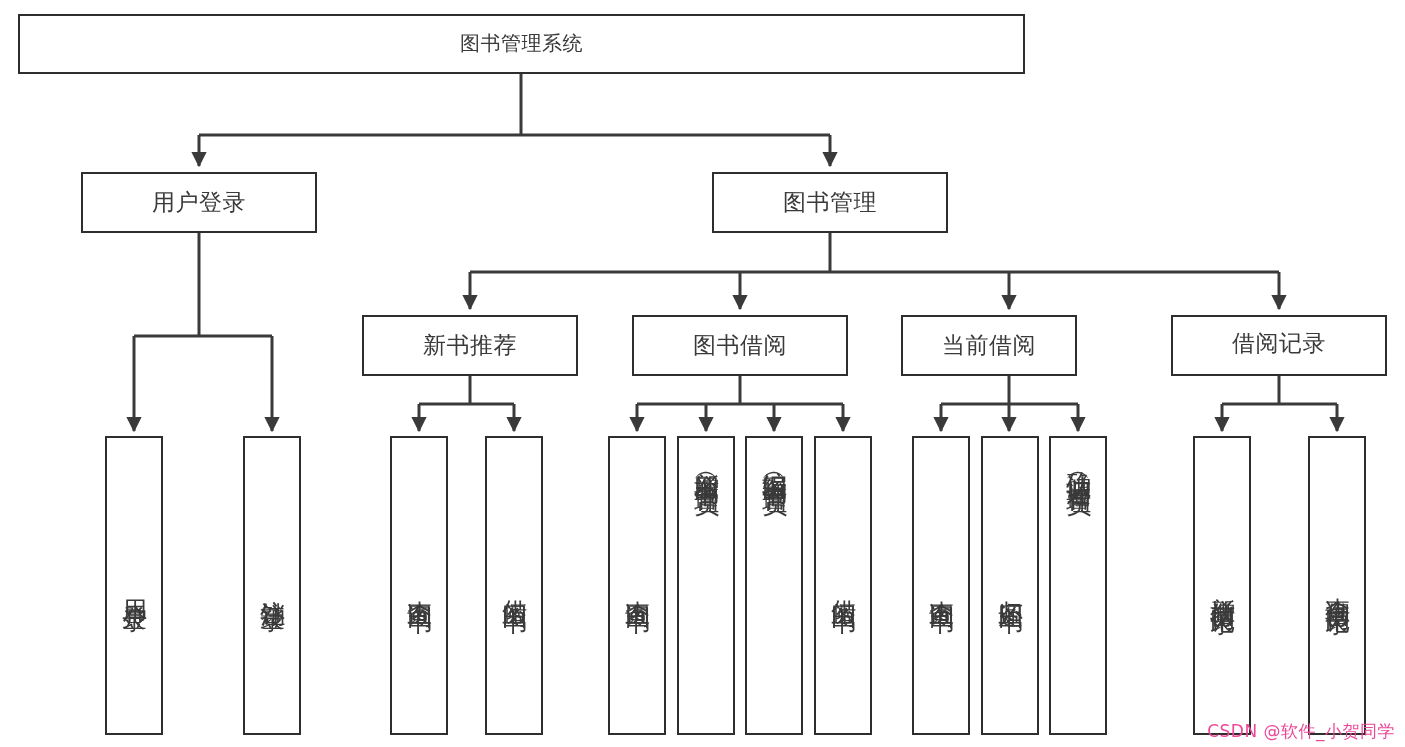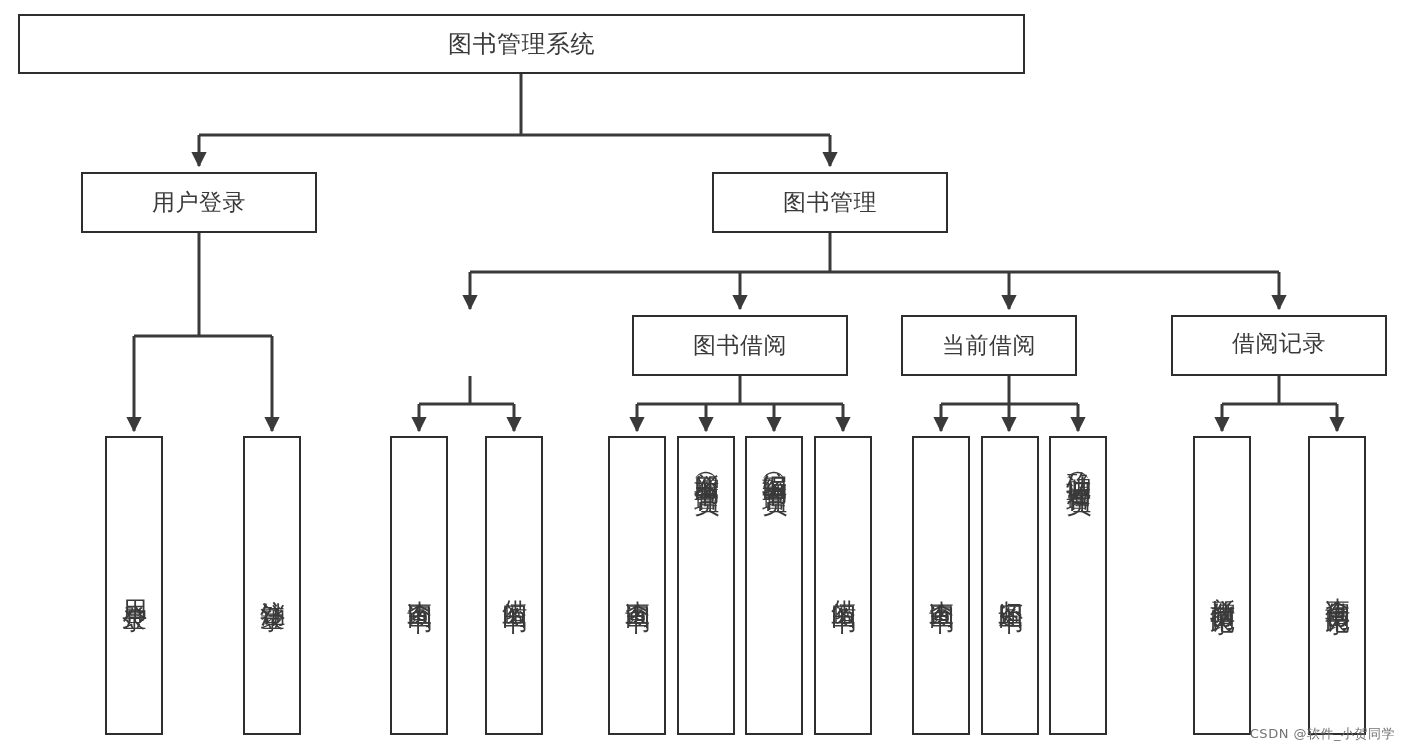--- a/index.html
+++ b/index.html
@@ -42,21 +42,21 @@
     line-height: 1.18;
     letter-spacing: 0.5px;
     white-space: nowrap;
   }
   
   .node.horiz .label {
     font-size: 23px;
     text-align: center;
   }
   .node.root .label {
-    font-size: 24px;
+    font-size: 20px;
   }
   
   .node.vert {
     align-items: flex-start;
     justify-content: center;
     padding-top: 14px;
   }
   .node.vert .label {
     writing-mode: vertical-rl;
     text-orientation: upright;
@@ -66,22 +66,22 @@
     text-align: start;
   }
   .node.vert.centered {
     align-items: center;
     padding-top: 0;
   }
   .watermark {
     position: absolute;
     right: 10px;
     bottom: 4px;
-    font-size: 13px;
-    color: #737373;
+    font-size: 17px;
+    color: #ec4899;
     z-index: 5;
     white-space: nowrap;
     letter-spacing: 0.5px;
   }
 </style>
 </head>
 <body>
 
 <div id="diagram-root">
 
@@ -140,20 +140,23 @@
   </div>
 
   <div class="node horiz" style="left:81px; top:172px; width:236px; height:61px;">
     <span class="label">用户登录</span>
   </div>
 
   <div class="node horiz" style="left:712px; top:172px; width:236px; height:61px;">
     <span class="label">图书管理</span>
   </div>
 
+  <div class="node horiz" style="left:362px; top:315px; width:216px; height:61px;">
+    <span class="label">新书推荐</span>
+  </div>
 
   <div class="node horiz" style="left:632px; top:315px; width:216px; height:61px;">
     <span class="label">图书借阅</span>
   </div>
 
   <div class="node horiz" style="left:901px; top:315px; width:176px; height:61px;">
     <span class="label">当前借阅</span>
   </div>
 
   <div class="node horiz" style="left:1171px; top:315px; width:216px; height:61px;font-family:Liberation Mono, monospace;">

